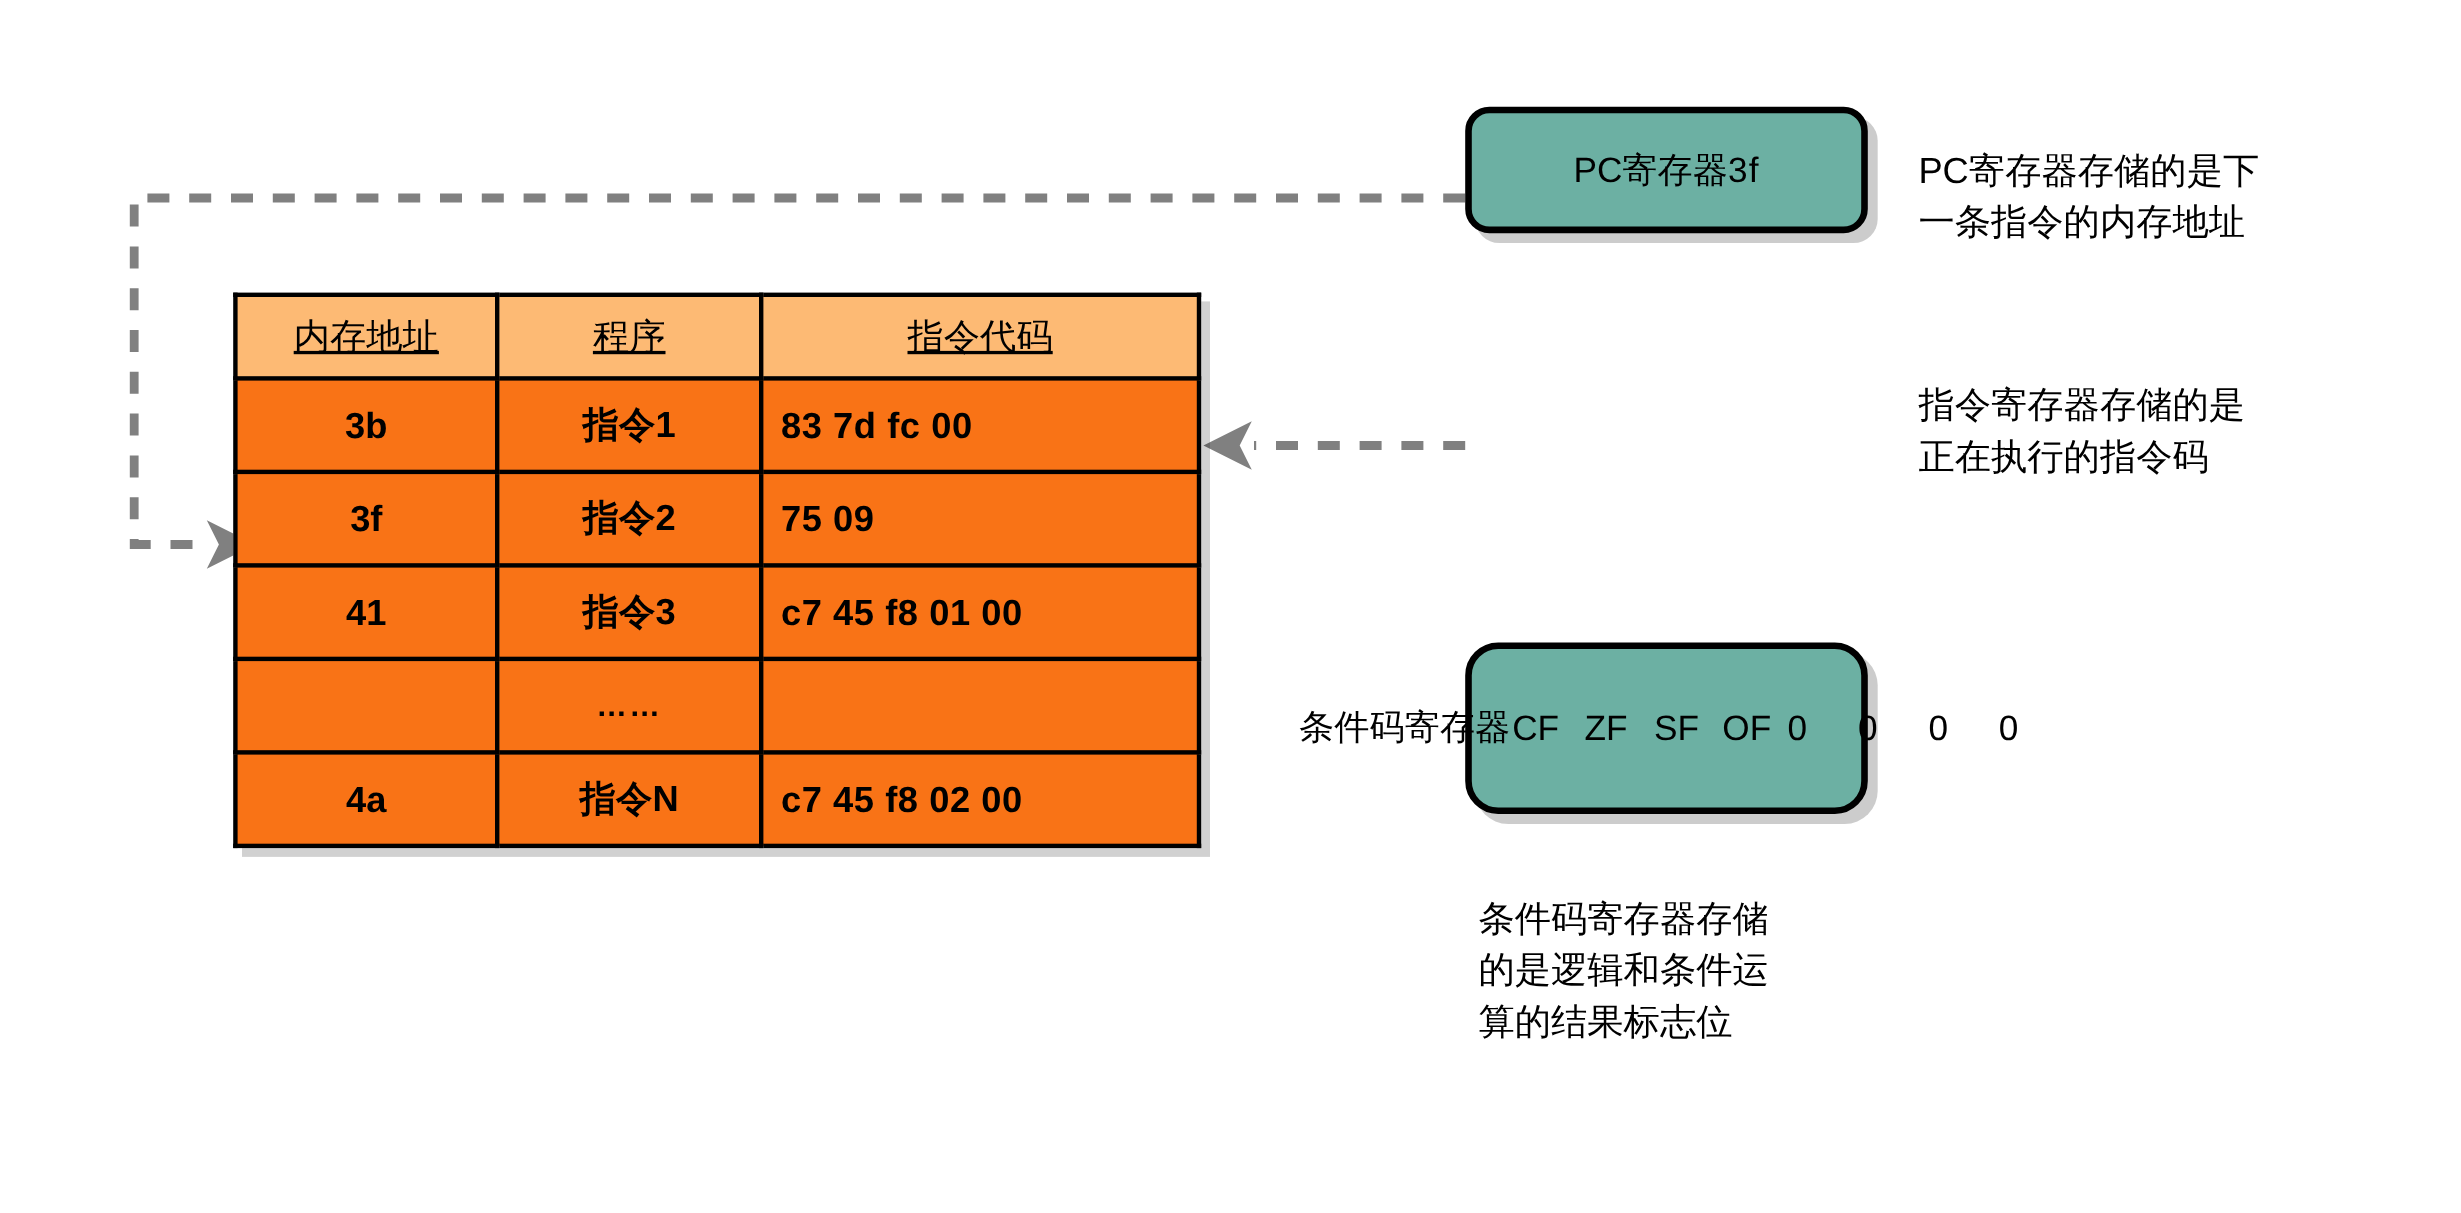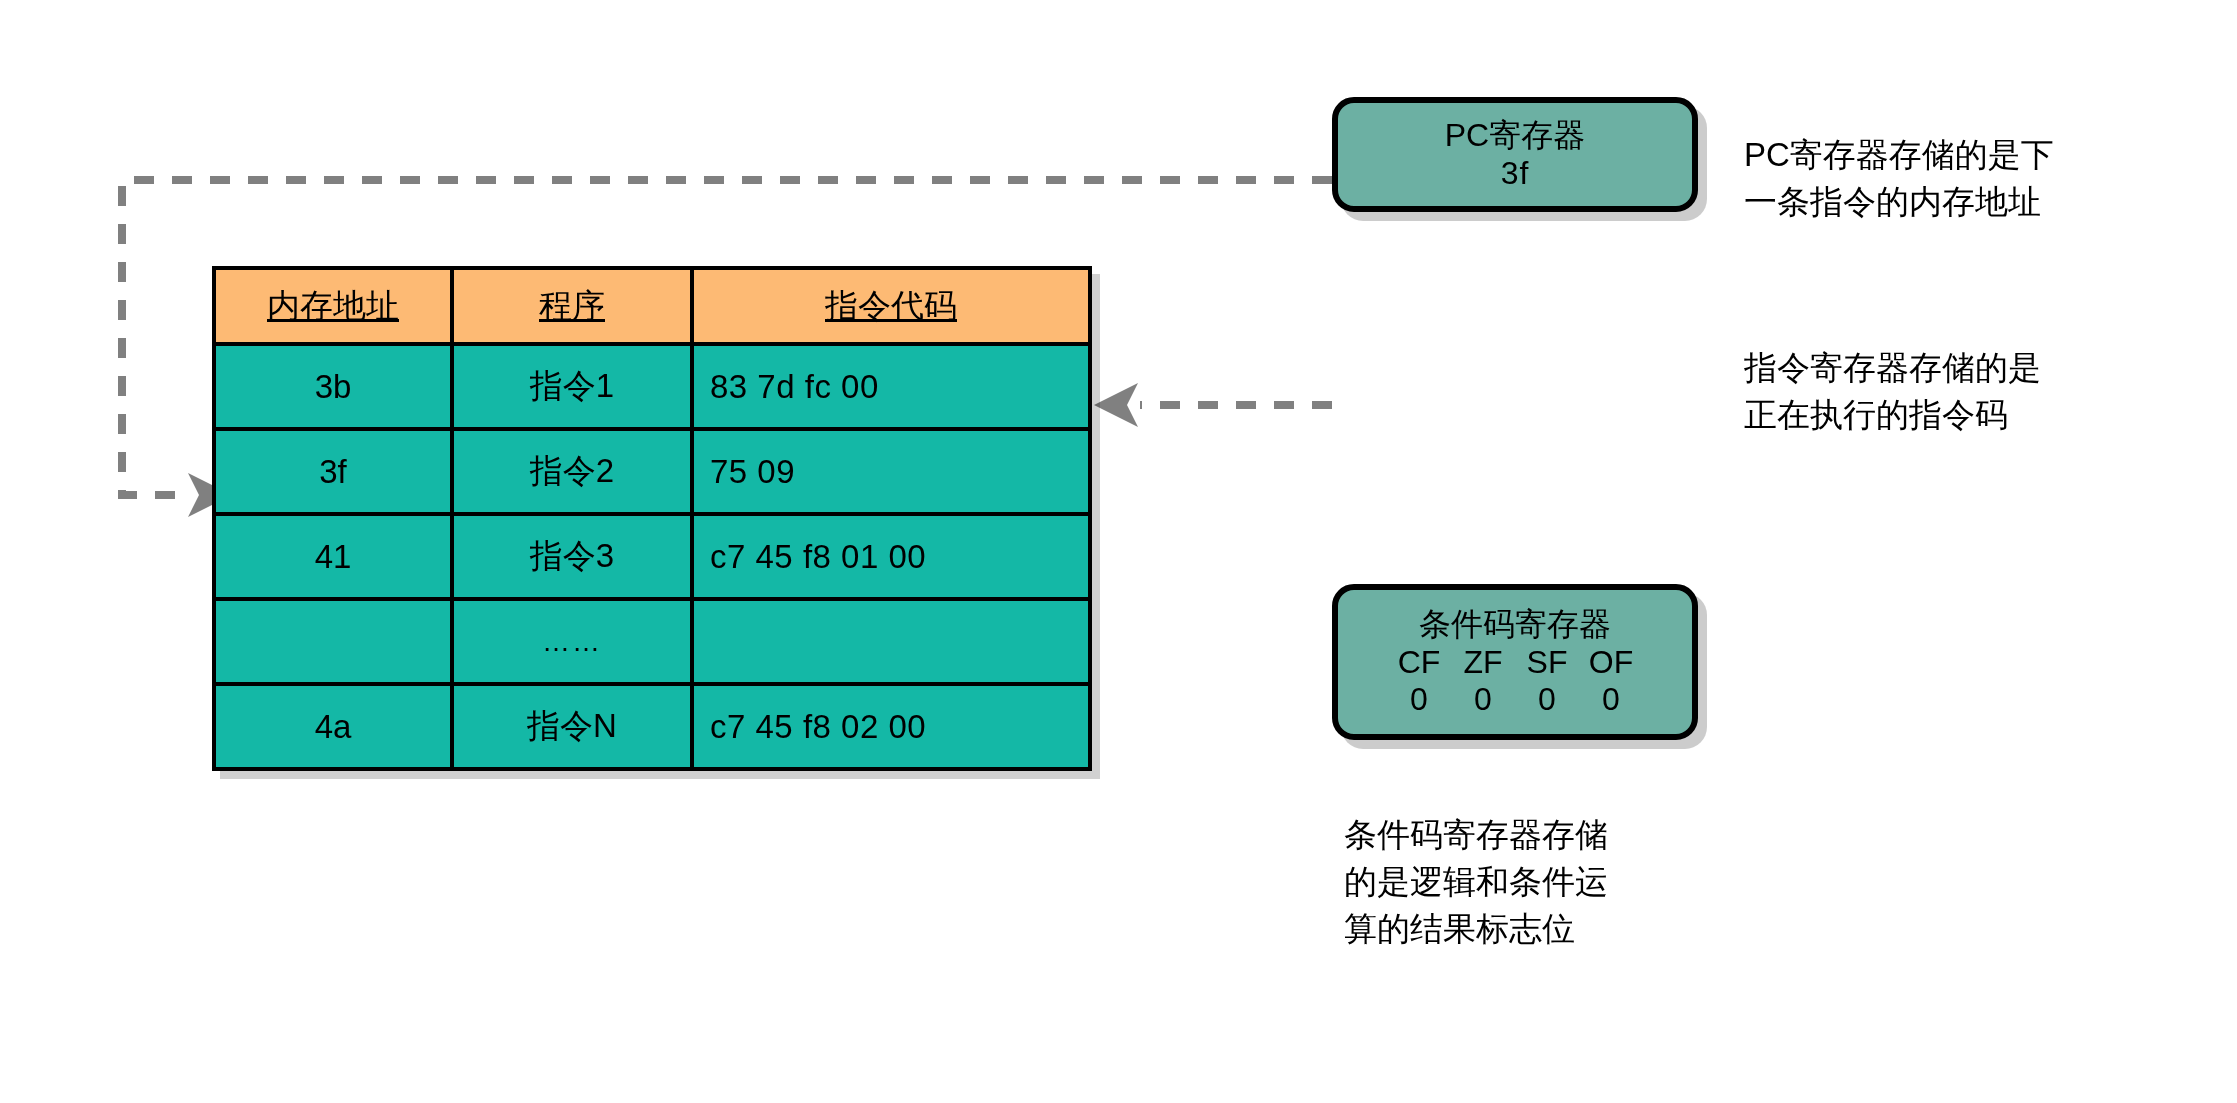--- a/index.html
+++ b/index.html
@@ -27,25 +27,25 @@
     border-collapse: collapse;
     box-shadow: 8px 8px 0 0 rgba(0,0,0,0.18);
     background: #ffffff;
     table-layout: fixed;
   }
   #memory-table td, #memory-table th {
     border: 4px solid #000000;
     height: 85px;
     padding: 0 6px;
     font-size: 33px;
-    font-weight: 400;
+    font-weight: 700;
     color: #000000;
     text-align: center;
     vertical-align: middle;
-    background: #14b8a6;
+    background: #f97316;
     box-sizing: border-box;
   }
   #memory-table thead th {
     background: #fdba74;
     font-weight: 400;
     height: 76px;
     text-decoration: underline;
   }
   #memory-table .col-addr { width: 238px; }
   #memory-table .col-prog { width: 240px; }
@@ -62,21 +62,21 @@
   }
 
   
   .reg-box {
     position: absolute;
     background: #6cb0a3;
     border: 6px solid #000000;
     border-radius: 22px;
     box-shadow: 9px 9px 0 0 rgba(0,0,0,0.20);
     display: flex;
-    flex-direction: column;
+    flex-direction: row;
     align-items: center;
     justify-content: center;
     color: #000000;
     box-sizing: border-box;
   }
   .reg-title {
     font-size: 32px;
     line-height: 1.18;
     white-space: nowrap;
   }
@@ -89,21 +89,21 @@
   .flag-row {
     display: flex;
     gap: 18px;
     font-size: 32px;
     line-height: 1.15;
   }
   .flag-row span { display: inline-block; width: 46px; text-align: center; }
 
   #pc-register-box  { left: 1332px; top: 97px;  width: 366px; height: 115px; }
   #ir-register-box  { left: 1332px; top: 338px; width: 366px; height: 110px; }
-  #cc-register-box  { left: 1332px; top: 584px; width: 366px; height: 156px; }
+  #cc-register-box  { left: 1332px; top: 584px; width: 366px; height: 156px; border-radius: 30px; }
 
   
   .annotation {
     position: absolute;
     font-size: 33px;
     line-height: 1.42;
     color: #000000;
     white-space: pre-line;
   }
   #pc-annotation { left: 1744px; top: 132px;  width: 420px; }

